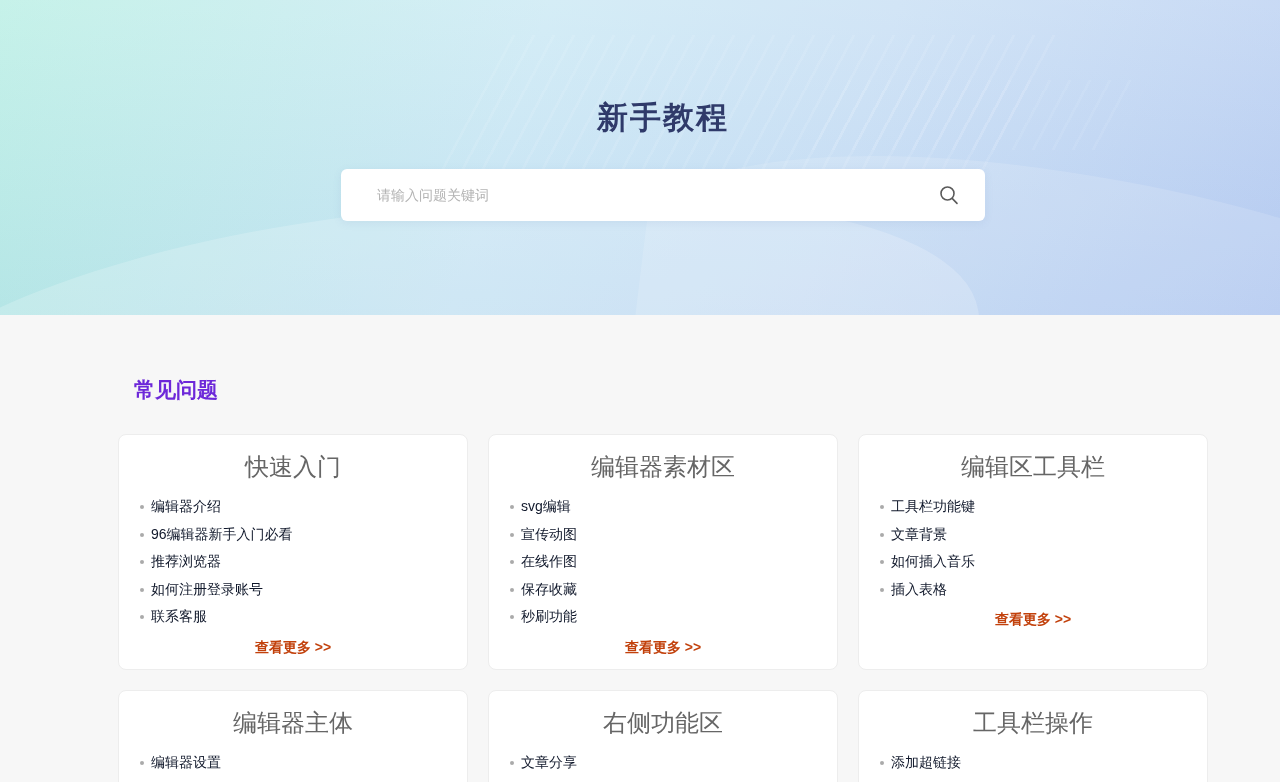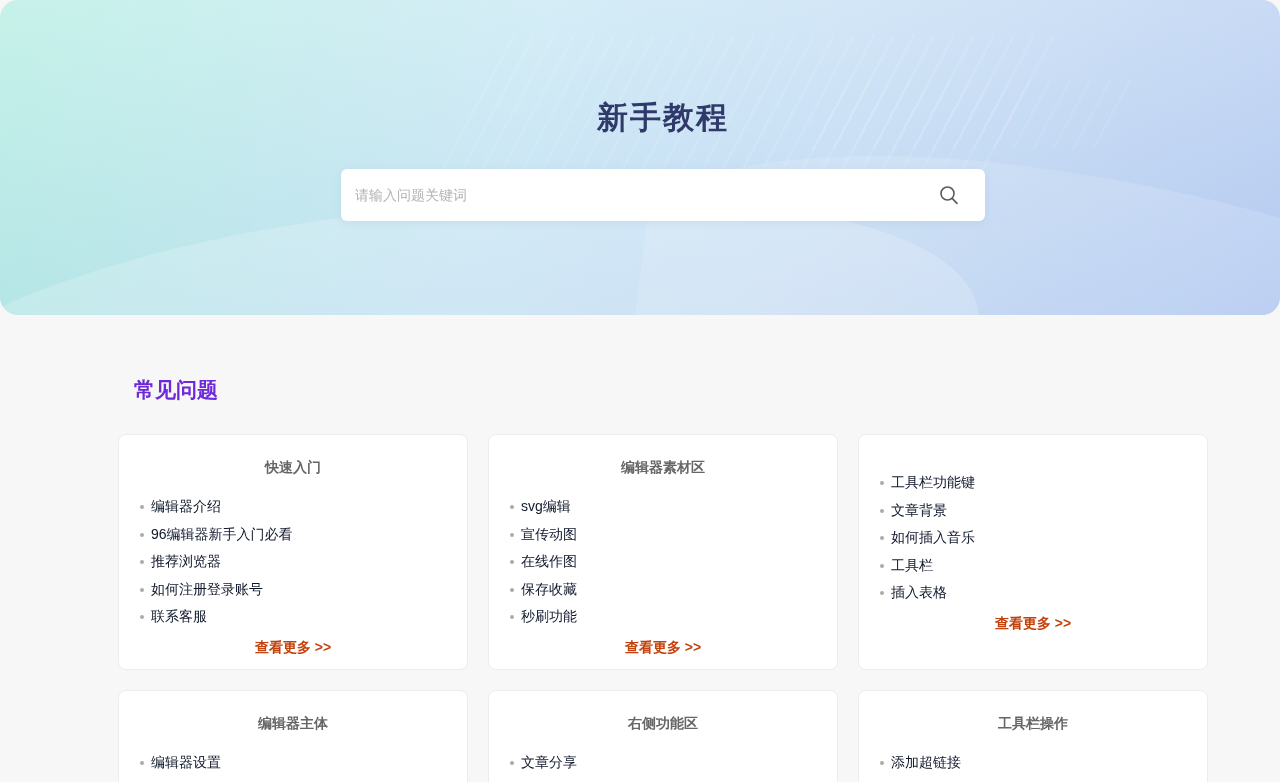--- a/index.html
+++ b/index.html
@@ -16,21 +16,20 @@
     background: #f7f7f7;
   }
   
   .hero {
     height: 315px;
     position: relative;
     overflow: hidden;
     background:
       linear-gradient(to bottom, rgba(255,255,255,0.22), rgba(140,165,230,0.10)),
       linear-gradient(108deg, #b6eee3 0%, #c9e8f4 40%, #c6def4 65%, #b6ccf1 100%);
-    border-radius: 18px;
   }
   .hero-stripes {
     position: absolute;
     left: 470px; top: 35px;
     width: 560px; height: 160px;
     transform: skewX(-28deg);
     background: repeating-linear-gradient(90deg,
       rgba(255,255,255,0.28) 0 3px, transparent 3px 20px);
     opacity: 0.35;
     pointer-events: none;
@@ -67,21 +66,21 @@
   }
   .search-box {
     margin: 33px auto 0;
     width: 644px;
     height: 52px;
     background: #ffffff;
     border-radius: 6px;
     box-shadow: 0 2px 8px rgba(90,120,180,0.10);
     display: flex;
     align-items: center;
-    padding: 0 18px 0 14px;
+    padding: 0 18px 0 36px;
     text-align: left;
   }
   .search-box input {
     flex: 1;
     border: none;
     outline: none;
     font-size: 14px;
     color: #333;
     background: transparent;
     font-family: "Liberation Sans", "DejaVu Sans", sans-serif;
@@ -116,26 +115,26 @@
     gap: 20px;
   }
   .card {
     background: #ffffff;
     border: 1px solid #ededed;
     border-radius: 8px;
     min-height: 231px;
     padding: 20px 20px 12px 0;
   }
   .card-title {
-    font-size: 14px;
+    font-size: 24px;
     line-height: 24px;
     color: #666;
     text-align: center;
     padding-left: 20px;
-    font-weight: bold;
+    font-weight: normal;
   }
   .card ul {
     list-style: none;
     margin-top: 14px;
     padding-left: 32px;
   }
   .card li {
     position: relative;
     font-size: 14px;
     line-height: 27.5px;
@@ -213,25 +212,25 @@
           <li>svg编辑</li>
           <li>宣传动图</li>
           <li>在线作图</li>
           <li>保存收藏</li>
           <li>秒刷功能</li>
         </ul>
         <a class="more-link">查看更多 &gt;&gt;</a>
       </div>
 
       <div class="card">
+        <h3 class="card-title">编辑区工具栏</h3>
         <ul>
           <li>工具栏功能键</li>
           <li>文章背景</li>
           <li>如何插入音乐</li>
-          <li>工具栏</li>
           <li>插入表格</li>
         </ul>
         <a class="more-link">查看更多 &gt;&gt;</a>
       </div>
 
       <div class="card">
         <h3 class="card-title">编辑器主体</h3>
         <ul>
           <li>编辑器设置</li>
           <li>边框</li>

